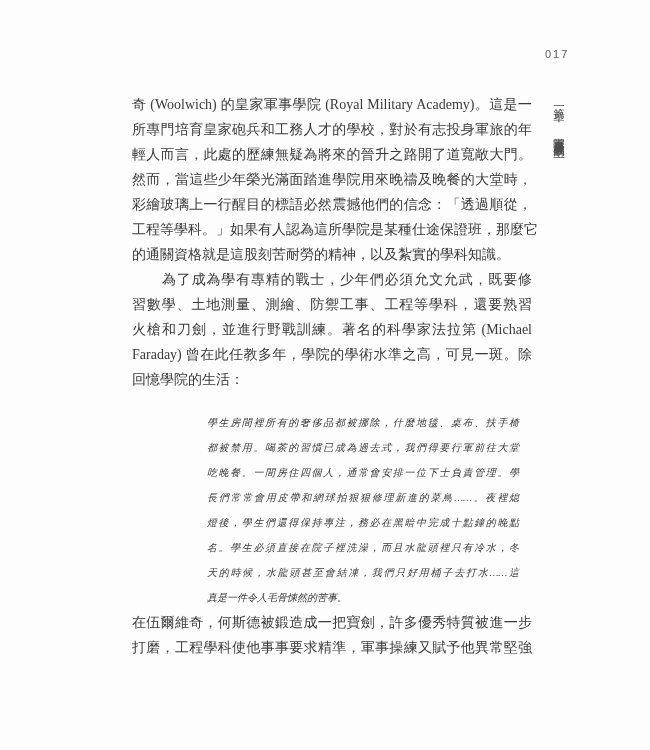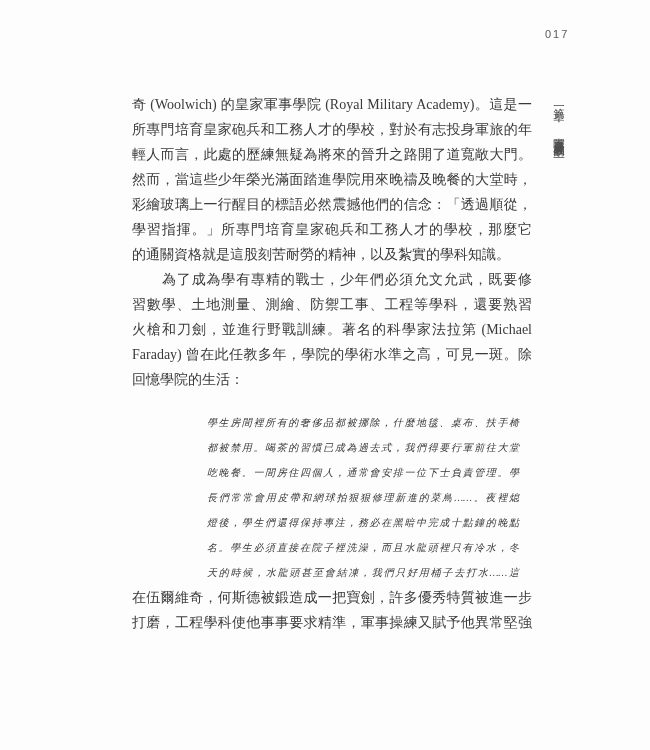--- a/index.html
+++ b/index.html
@@ -6,21 +6,21 @@
   .page{
     position:relative;
     width:650px;height:750px;
     background:#fdfdfd;
     overflow:hidden;
     font-family:"Liberation Serif","DejaVu Serif",serif;
     color:#3a3a3a;
   }
   .page-number{
     position:absolute;
-    top:28px;left:545px;
+    top:48px;left:545px;
     font-family:"Liberation Sans","DejaVu Sans",sans-serif;
     font-size:11px;
     letter-spacing:2px;
     color:#595959;
   }
   .chapter-vertical{
     position:absolute;
     top:99px;left:551px;
     writing-mode:vertical-rl;
     text-orientation:upright;
@@ -87,40 +87,41 @@
   <div class="chapter-vertical"><span>第一章</span><span class="vdash"></span><span>當軍官遇見宣教的主</span></div>
 
   <div class="text-col">
 
     <div class="para1">
       <div class="bline">奇 (Woolwich) 的皇家軍事學院 (Royal Military Academy)。這是一</div>
       <div class="bline">所專門培育皇家砲兵和工務人才的學校，對於有志投身軍旅的年</div>
       <div class="bline">輕人而言，此處的歷練無疑為將來的晉升之路開了道寬敞大門。</div>
       <div class="bline">然而，當這些少年榮光滿面踏進學院用來晚禱及晚餐的大堂時，</div>
       <div class="bline">彩繪玻璃上一行醒目的標語必然震撼他們的信念：「透過順從，</div>
-      <div class="bline">學習指揮。」所專門培育皇家砲兵和工務人才的學校，那麼它</div>
+      <div class="bline">工程等學科。」如果有人認為這所學院是某種仕途保證班，那麼它</div>
       <div class="bline last">的通關資格就是這股刻苦耐勞的精神，以及紮實的學科知識。</div>
     </div>
 
     <div class="para2">
       <div class="bline indent">為了成為學有專精的戰士，少年們必須允文允武，既要修</div>
       <div class="bline">習數學、土地測量、測繪、防禦工事、工程等學科，還要熟習</div>
       <div class="bline">火槍和刀劍，並進行野戰訓練。著名的科學家法拉第 (Michael</div>
       <div class="bline">Faraday) 曾在此任教多年，學院的學術水準之高，可見一斑。除</div>
       <div class="bline last">回憶學院的生活：</div>
     </div>
 
     <div class="quote-block">
       <div class="qline">學生房間裡所有的奢侈品都被挪除，什麼地毯、桌布、扶手椅</div>
       <div class="qline">都被禁用。喝茶的習慣已成為過去式，我們得要行軍前往大堂</div>
       <div class="qline">吃晚餐。一間房住四個人，通常會安排一位下士負責管理。學</div>
       <div class="qline">長們常常會用皮帶和網球拍狠狠修理新進的菜鳥……。夜裡熄</div>
       <div class="qline">燈後，學生們還得保持專注，務必在黑暗中完成十點鐘的晚點</div>
       <div class="qline">名。學生必須直接在院子裡洗澡，而且水龍頭裡只有冷水，冬</div>
       <div class="qline">天的時候，水龍頭甚至會結凍，我們只好用桶子去打水……這</div>
+      <div class="qline last">真是一件令人毛骨悚然的苦事。</div>
     </div>
 
     <div class="para3">
       <div class="bline">在伍爾維奇，何斯德被鍛造成一把寶劍，許多優秀特質被進一步</div>
       <div class="bline">打磨，工程學科使他事事要求精準，軍事操練又賦予他異常堅強</div>
     </div>
 
   </div>
 
 </div>

